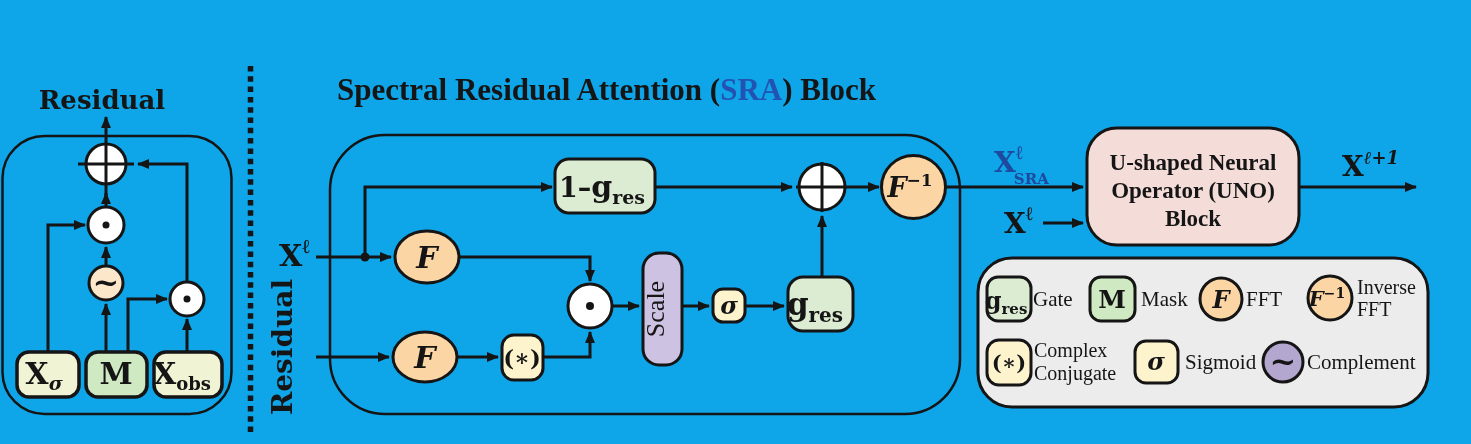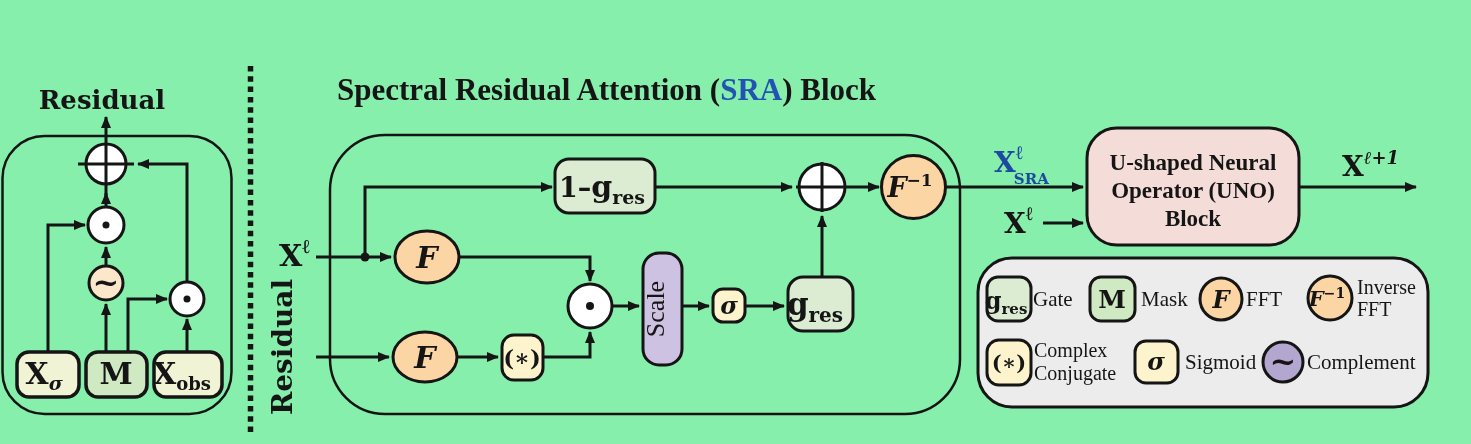--- a/index.html
+++ b/index.html
@@ -1,16 +1,16 @@
 <!DOCTYPE html>
 <html><head>
 <meta charset="utf-8">
 <style>
   html,body{margin:0;padding:0;background:#ffffff;}
-  .stage{position:relative;width:1471px;height:444px;background:#86efac;overflow:hidden;text-align:right;}
+  .stage{position:relative;width:1471px;height:444px;background:#0ea5e9;overflow:hidden;text-align:right;}
   svg{position:absolute;left:0;top:0;}
   svg text{font-family:"DejaVu Serif","Liberation Serif",serif;fill:#151515;}
   .ln{stroke:#151515;stroke-width:3;fill:none;}
   .ln25{stroke:#151515;stroke-width:2.5;fill:none;}
   .shape{stroke:#151515;stroke-width:3;}
   .shape35{stroke:#151515;stroke-width:3.5;}
   .b{font-weight:bold;}
   .it{font-style:italic;}
   .serifn{font-family:"Liberation Serif","DejaVu Serif",serif;}
   .mid{text-anchor:middle;}

